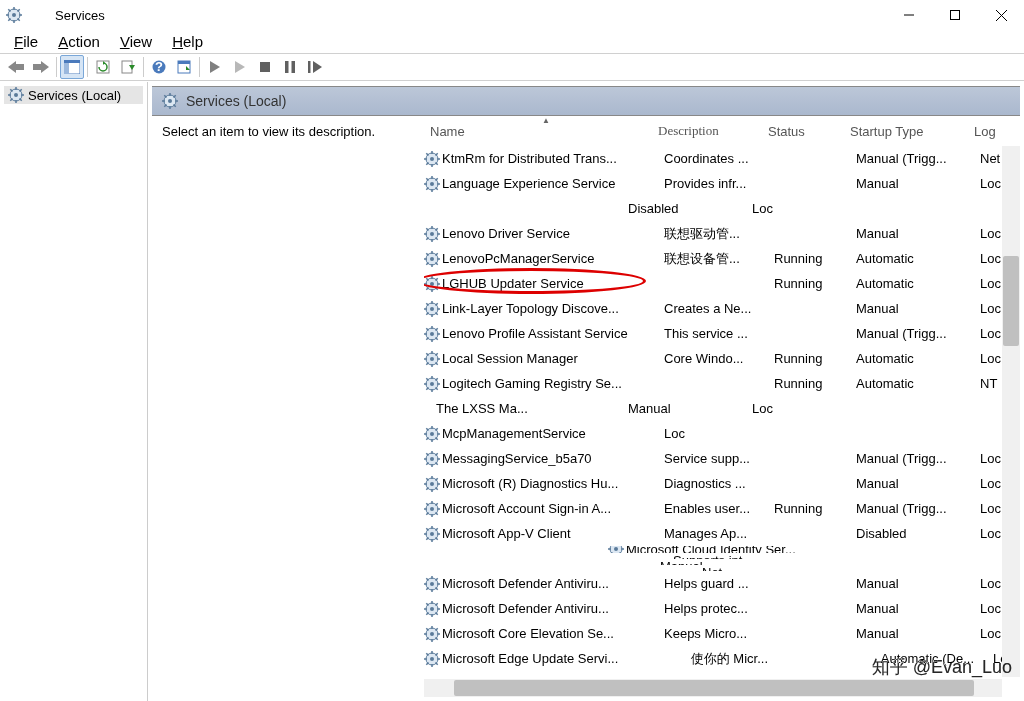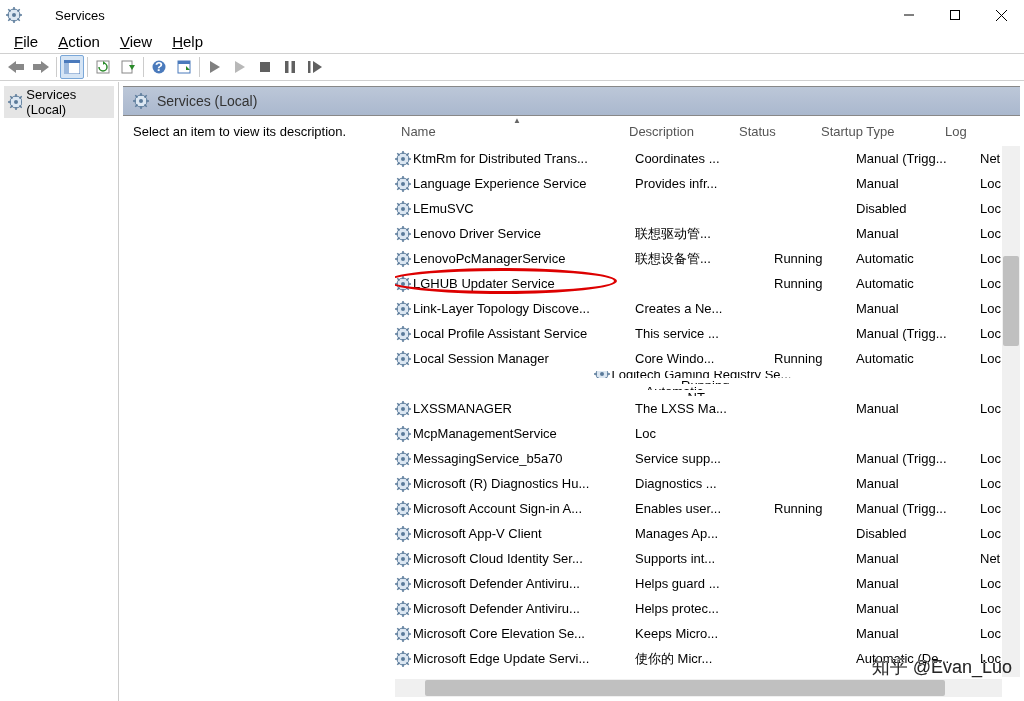--- a/index.html
+++ b/index.html
@@ -29,33 +29,33 @@
   .pane-header { background: #bcc7d8; background: linear-gradient(#bcc7d8, #aab8ce); height: 30px; display: flex; align-items: center; padding: 0 10px; gap: 8px; border-bottom: 1px solid #888; border-top: 1px solid #888; color: #333; margin: 4px 4px 0 4px; }
   .pane-header-text { font-size: 14px; }
   
   .content-row { flex: 1; display: flex; overflow: hidden; padding: 0 4px 4px 4px; }
   .desc-pane { width: 272px; padding: 8px 10px 10px 10px; font-size: 13px; }
   
   .grid-wrap { flex: 1; display: flex; flex-direction: column; overflow: hidden; position: relative; }
   .grid-header-row { display: flex; height: 30px; align-items: center; }
   .grid-header-row .col {  color: #555; padding: 6px; border-right: 1px solid transparent; position: relative; }
   .col-name { width: 228px; padding-left: 6px;}
-  .col-desc { width: 110px; }
+  .col-desc { width: 110px; font-family: Liberation Serif, serif; }
   .col-status { width: 82px; }
   .col-startup { width: 124px; }
   .col-logon { width: 40px; }
   .sort-arrow { position: absolute; left: 118px; top: -2px; font-size: 8px; color: #666; }
   
   .grid-body { flex: 1; overflow: hidden; }
   .grid-row { display: flex; height: 25px; align-items: center; white-space: nowrap; }
   .grid-row .cell { overflow: hidden; text-overflow: ellipsis; padding: 0 6px 0 0; }
   .cell-name { width: 228px; display: flex; align-items: center; gap: 2px; overflow: hidden; text-overflow: ellipsis; }
   .cell-name span { overflow: hidden; text-overflow: ellipsis; }
   .cell-desc { width: 110px; margin-left: 12px; }
-  .cell-status { width: 82px; margin-left: 29px; }
+  .cell-status { width: 82px; }
   .cell-startup { width: 124px; }
   .cell-logon { width: 40px; }
   
   .highlight-circle { position: absolute; border: 3px solid #d00; border-radius: 50% / 50%; pointer-events: none; }
   
   .vscroll { position: absolute; right: 0; top: 30px; bottom: 20px; width: 18px; background: #f0f0f0; }
   .vthumb { position: absolute; left: 1px; right: 1px; top: 110px; height: 90px; background: #c0c0c0; border-radius: 2px; }
   .hscroll { position: absolute; left: 0; right: 18px; bottom: 0; height: 18px; background: #f0f0f0; display:flex; align-items:center;}
   .hthumb { margin-left:30px; height: 16px; width: 520px; background: #c0c0c0; border-radius: 2px; }
   
@@ -243,26 +243,20 @@
                   <use href="#gear"></use>
                 </svg>
                 <span>Language Experience Service</span>
               </div>
     <div class="cell cell-desc">Provides infr...</div>
     <div class="cell cell-status"></div>
     <div class="cell cell-startup">Manual</div>
     <div class="cell cell-logon">Loc</div>
             </div>
             <div class="grid-row" style="position: relative;">
-    <div class="cell cell-name">
-                <svg class="icon">
-                  <use href="#gear"></use>
-                </svg>
-                <span>LEmuSVC</span>
-              </div>
     <div class="cell cell-desc"></div>
     <div class="cell cell-status"></div>
     <div class="cell cell-startup">Disabled</div>
     <div class="cell cell-logon">Loc</div>
             </div>
             <div class="grid-row" style="position: relative;">
     <div class="cell cell-name">
                 <svg class="icon">
                   <use href="#gear"></use>
                 </svg>
@@ -308,58 +302,52 @@
     <div class="cell cell-desc">Creates a Ne...</div>
     <div class="cell cell-status"></div>
     <div class="cell cell-startup">Manual</div>
     <div class="cell cell-logon">Loc</div>
             </div>
             <div class="grid-row" style="position: relative;">
     <div class="cell cell-name">
                 <svg class="icon">
                   <use href="#gear"></use>
                 </svg>
-                <span>Local Profile Assistant Service</span>
+                <span>Lenovo Profile Assistant Service</span>
               </div>
     <div class="cell cell-desc">This service ...</div>
     <div class="cell cell-status"></div>
     <div class="cell cell-startup">Manual (Trigg...</div>
     <div class="cell cell-logon">Loc</div>
             </div>
             <div class="grid-row" style="position: relative;">
     <div class="cell cell-name">
                 <svg class="icon">
                   <use href="#gear"></use>
                 </svg>
                 <span>Local Session Manager</span>
               </div>
     <div class="cell cell-desc">Core Windo...</div>
     <div class="cell cell-status">Running</div>
     <div class="cell cell-startup">Automatic</div>
     <div class="cell cell-logon">Loc</div>
             </div>
-            <div class="grid-row" style="position: relative; flex-direction: column;">
+            <div class="grid-row" style="position: relative;">
     <div class="cell cell-name">
                 <svg class="icon">
                   <use href="#gear"></use>
                 </svg>
                 <span>Logitech Gaming Registry Se...</span>
               </div>
     <div class="cell cell-desc"></div>
     <div class="cell cell-status">Running</div>
     <div class="cell cell-startup">Automatic</div>
     <div class="cell cell-logon">NT</div>
             </div>
             <div class="grid-row" style="position: relative;">
-    <div class="cell cell-name">
-                <svg class="icon">
-                  <use href="#gear"></use>
-                </svg>
-                <span>LXSSMANAGER</span>
-              </div>
     <div class="cell cell-desc">The LXSS Ma...</div>
     <div class="cell cell-status"></div>
     <div class="cell cell-startup">Manual</div>
     <div class="cell cell-logon">Loc</div>
             </div>
             <div class="grid-row" style="position: relative;">
     <div class="cell cell-name">
                 <svg class="icon">
                   <use href="#gear"></use>
                 </svg>
@@ -411,21 +399,21 @@
                 <svg class="icon">
                   <use href="#gear"></use>
                 </svg>
                 <span>Microsoft App-V Client</span>
               </div>
     <div class="cell cell-desc">Manages Ap...</div>
     <div class="cell cell-status"></div>
     <div class="cell cell-startup">Disabled</div>
     <div class="cell cell-logon">Loc</div>
             </div>
-            <div class="grid-row" style="position: relative;">
+            <div class="grid-row" style="position: relative; flex-direction: column;">
     <div class="cell cell-name">
                 <svg class="icon">
                   <use href="#gear"></use>
                 </svg>
                 <span>Microsoft Cloud Identity Ser...</span>
               </div>
     <div class="cell cell-desc">Supports int...</div>
     <div class="cell cell-status"></div>
     <div class="cell cell-startup">Manual</div>
     <div class="cell cell-logon">Net</div>
@@ -459,21 +447,21 @@
                 <svg class="icon">
                   <use href="#gear"></use>
                 </svg>
                 <span>Microsoft Core Elevation Se...</span>
               </div>
     <div class="cell cell-desc">Keeps Micro...</div>
     <div class="cell cell-status"></div>
     <div class="cell cell-startup">Manual</div>
     <div class="cell cell-logon">Loc</div>
             </div>
-            <div class="grid-row" style="position: relative;">
+            <div class="grid-row" style="position: relative; text-align: right;">
     <div class="cell cell-name">
                 <svg class="icon">
                   <use href="#gear"></use>
                 </svg>
                 <span>Microsoft Edge Update Servi...</span>
               </div>
     <div class="cell cell-desc">使你的 Micr...</div>
     <div class="cell cell-status"></div>
     <div class="cell cell-startup">Automatic (De...</div>
     <div class="cell cell-logon">Loc</div>

